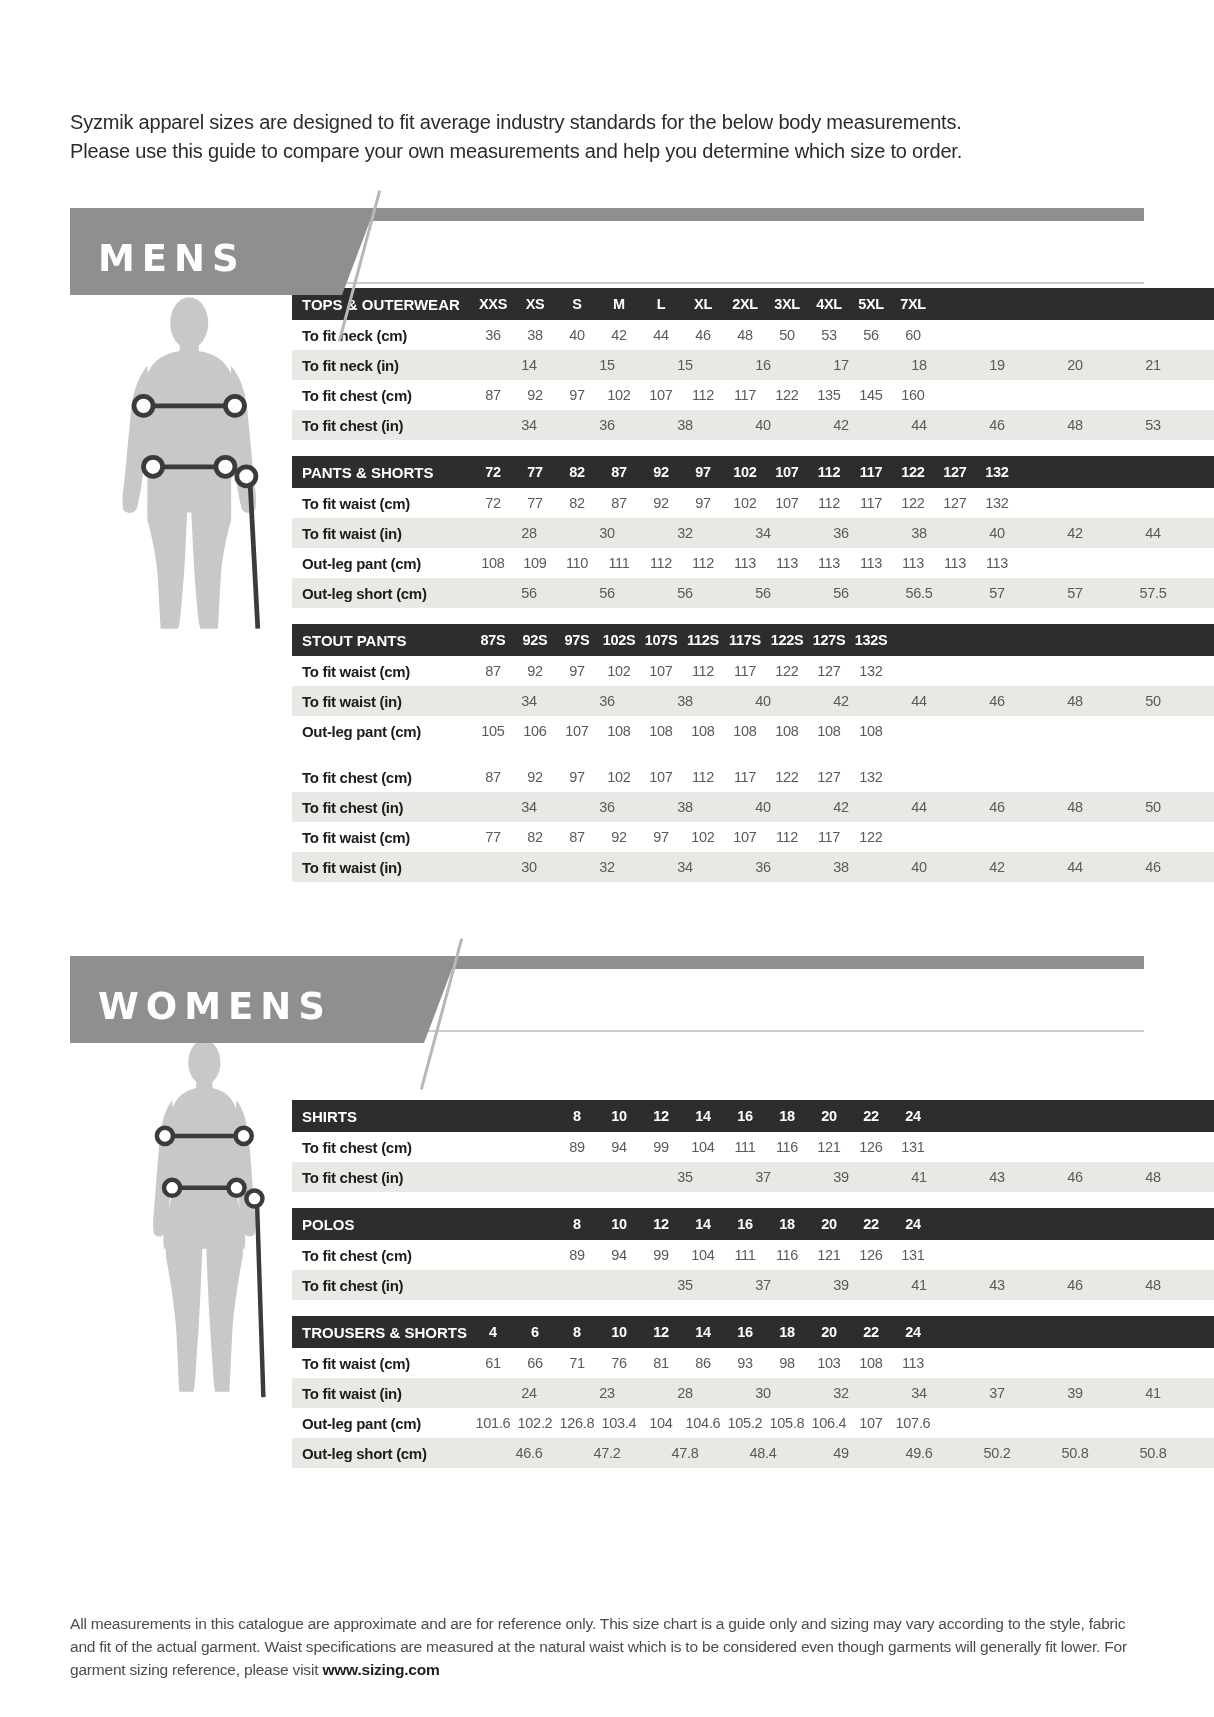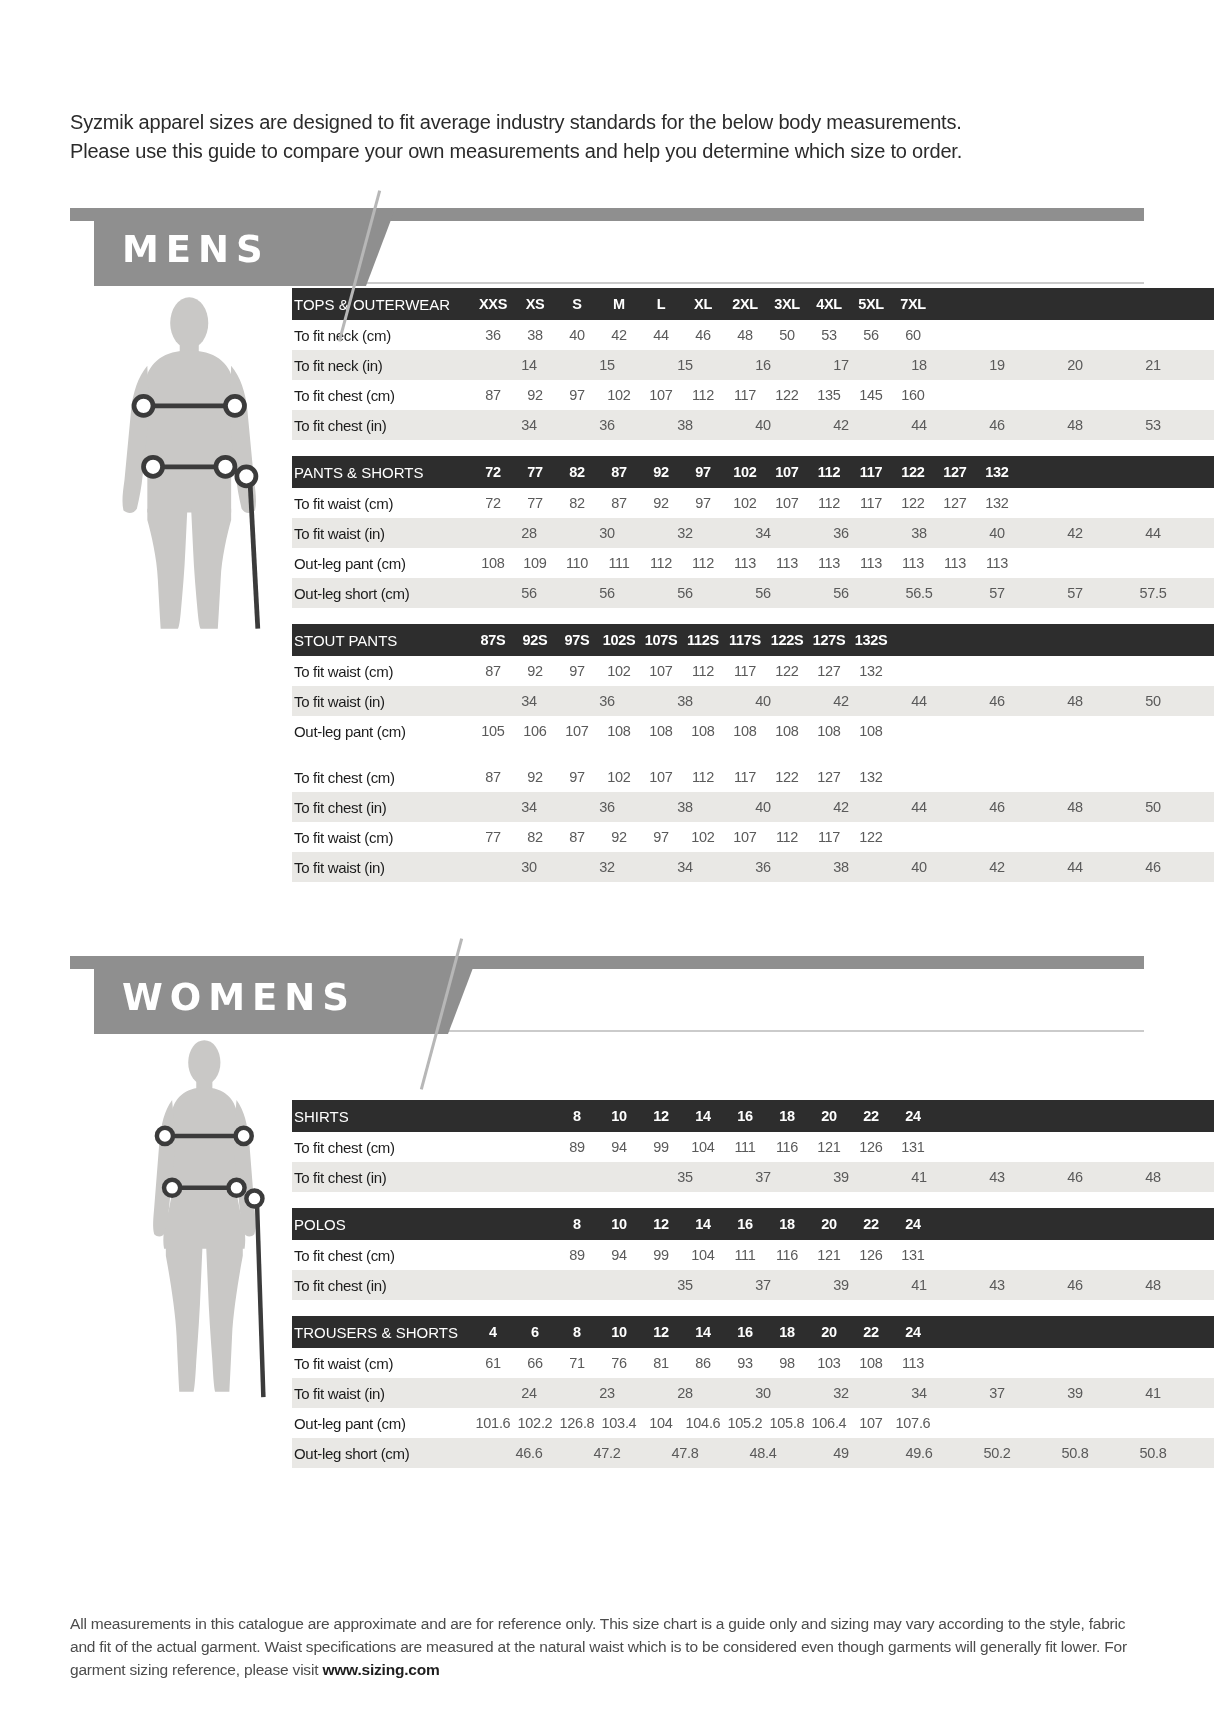--- a/index.html
+++ b/index.html
@@ -20,22 +20,22 @@
 
   
   .banner { position:relative; height:74px; }
   .banner.mens   { margin-top:42px; }
   .banner.womens { margin-top:58px; }
   .banner-bar  { position:absolute; top:0; left:0; right:0; height:13px; background:#8f8f8f; }
   .banner-line { position:absolute; bottom:-2px; right:0; height:2px; background:#cbcbcb; }
   .banner.mens   .banner-line { left:262px; }
   .banner.womens .banner-line { left:345px; }
   .banner-block {
-    position:absolute; top:4px; left:0; height:74px; background:#8f8f8f;
-    display:flex; align-items:center;margin-left:24px;
+    position:absolute; top:13px; left:0; height:74px; background:#8f8f8f;
+    display:flex; align-items:center;
   }
   .banner.mens   .banner-block { width:300px; clip-path:polygon(0 0,100% 0,calc(100% - 28px) 100%,0 100%); }
   .banner.womens .banner-block { width:382px; clip-path:polygon(0 0,100% 0,calc(100% - 28px) 100%,0 100%);align-items:center; }
   .banner-label {
     color:#ffffff; font-size:37px; font-weight:700; letter-spacing:7px;
     padding-left:28px; font-family:"DejaVu Sans", sans-serif;
   }
   .banner-slash {
     position:absolute; top:-20px; height:156px; width:3px; background:#b7b7b7;
     transform:rotate(15deg);
@@ -52,22 +52,22 @@
   .mens-figure   { margin:2px 0 0 24px; }
   .womens-figure { margin:-84px 0 0 52px; }
   .tables-col { flex:1; }
 
   
   .size-table { margin-bottom:16px; }
   .trow { display:flex; align-items:center; height:30px; background:#ffffff; }
   .trow.alt { background:#e9e8e5;gap:36px; }
   .trow.thead { height:32px; background:#2d2d2d; }
   .tlabel {
-    width:180px; padding-left:2px; flex:0 0 180px;
-    font-size:15px; font-weight:400; color:#1c1c1c; letter-spacing:-0.3px;
+    width:180px; padding-left:10px; flex:0 0 180px;
+    font-size:15px; font-weight:700; color:#1c1c1c; letter-spacing:-0.3px;
   }
   .trow.thead .tlabel { color:#ffffff; letter-spacing:0; }
   .tcell {
     width:42px; flex:0 0 42px; text-align:center;
     font-size:14.5px; color:#5a5a5a; letter-spacing:-0.3px;
   }
   .trow.thead .tcell { color:#ffffff; font-weight:700; }
 
   
   .footer {

